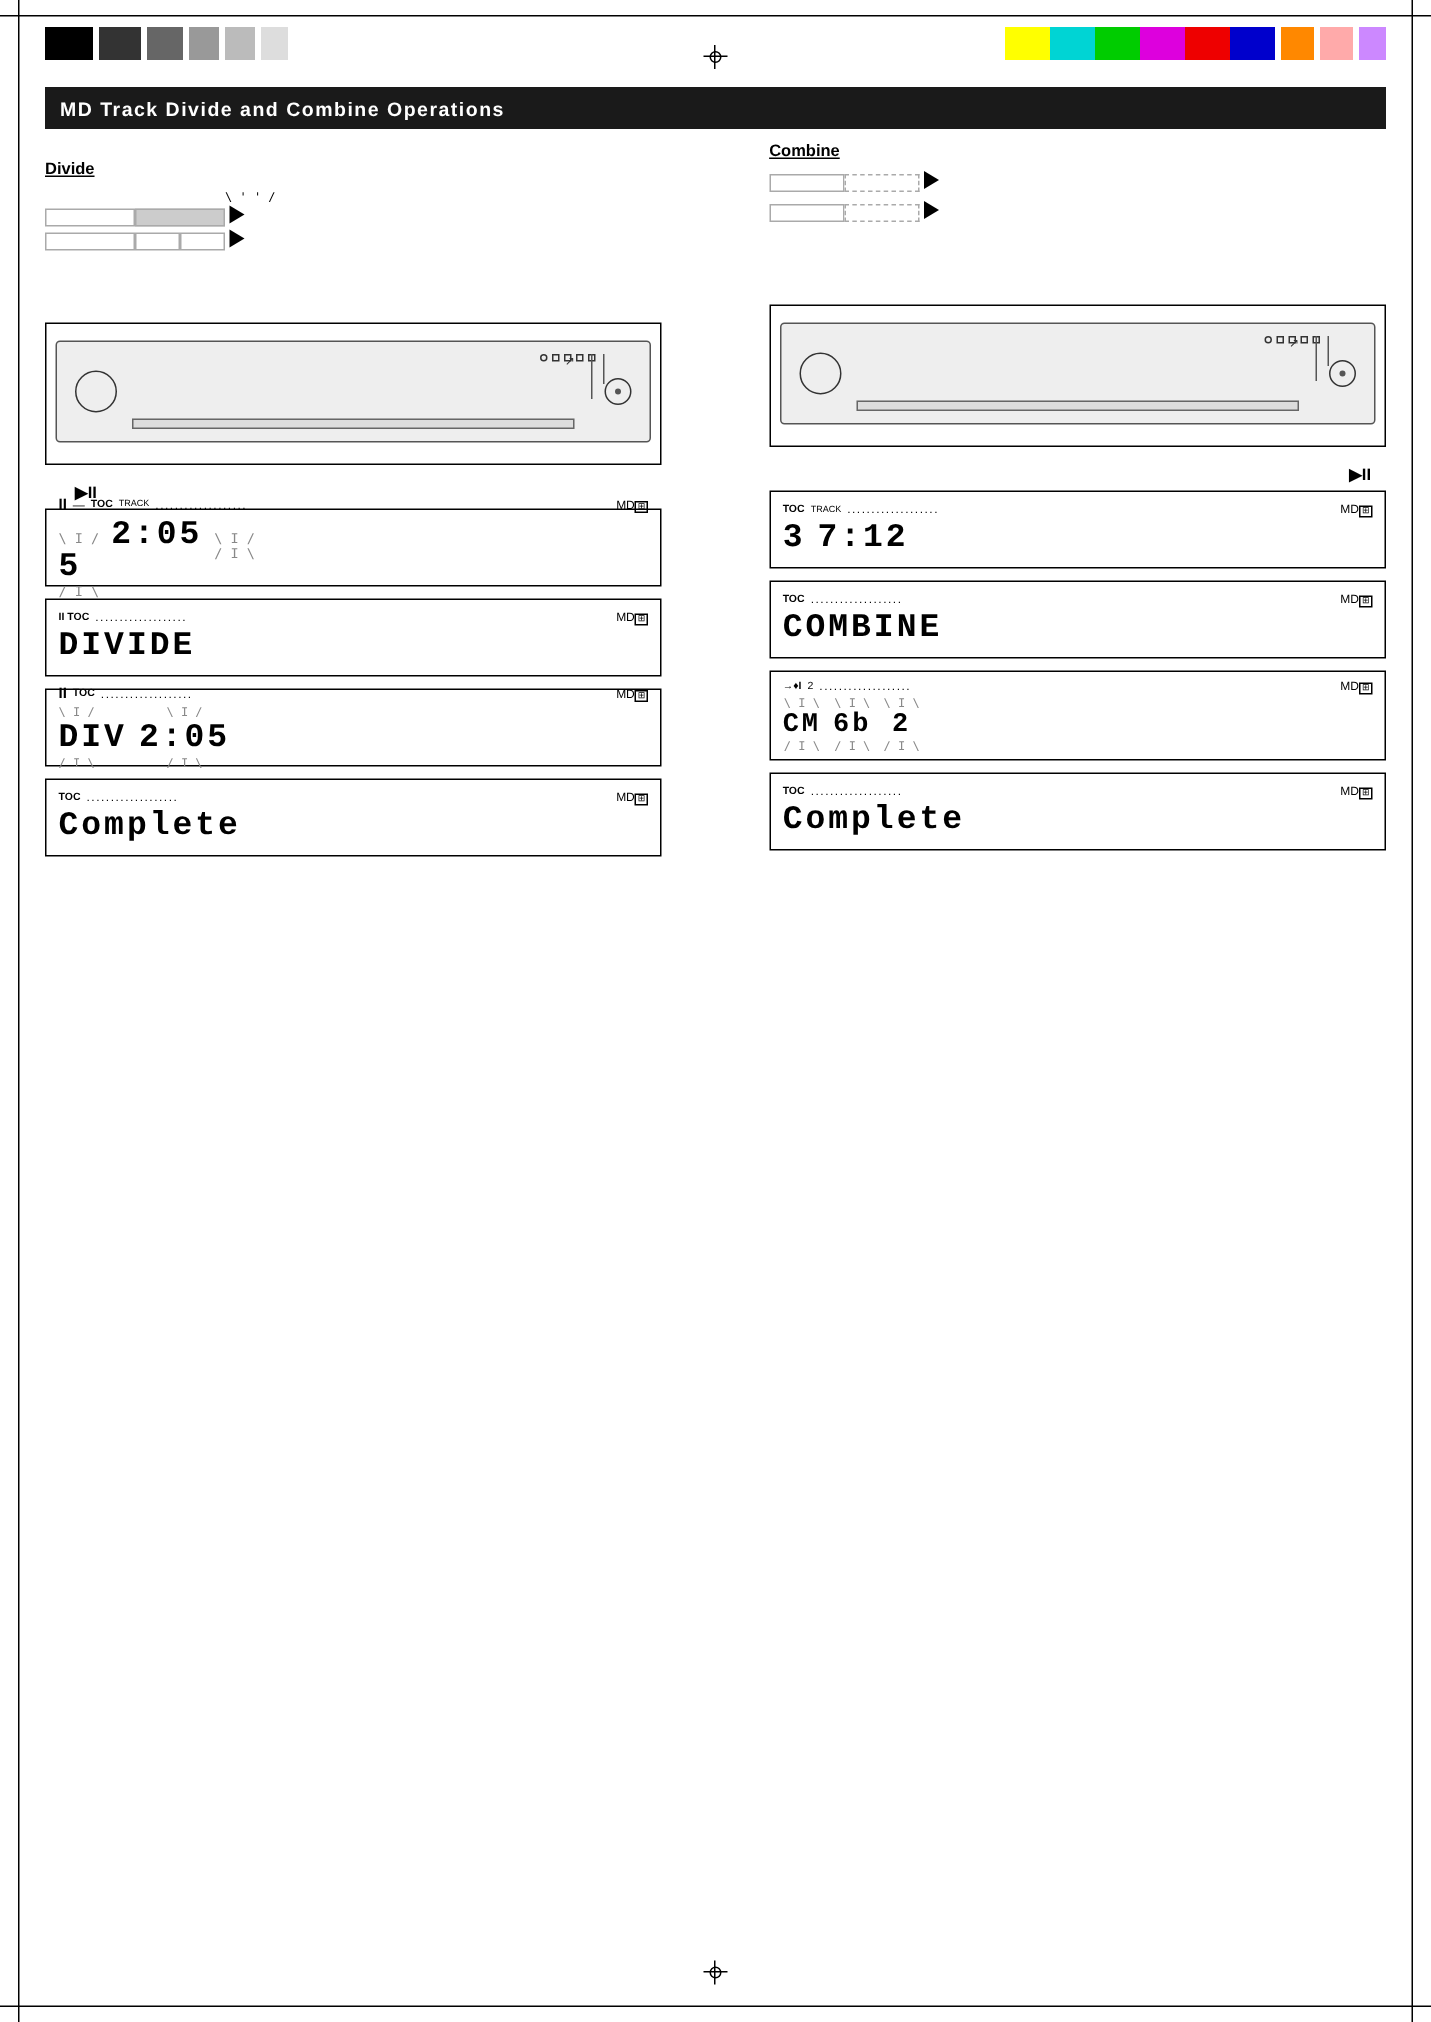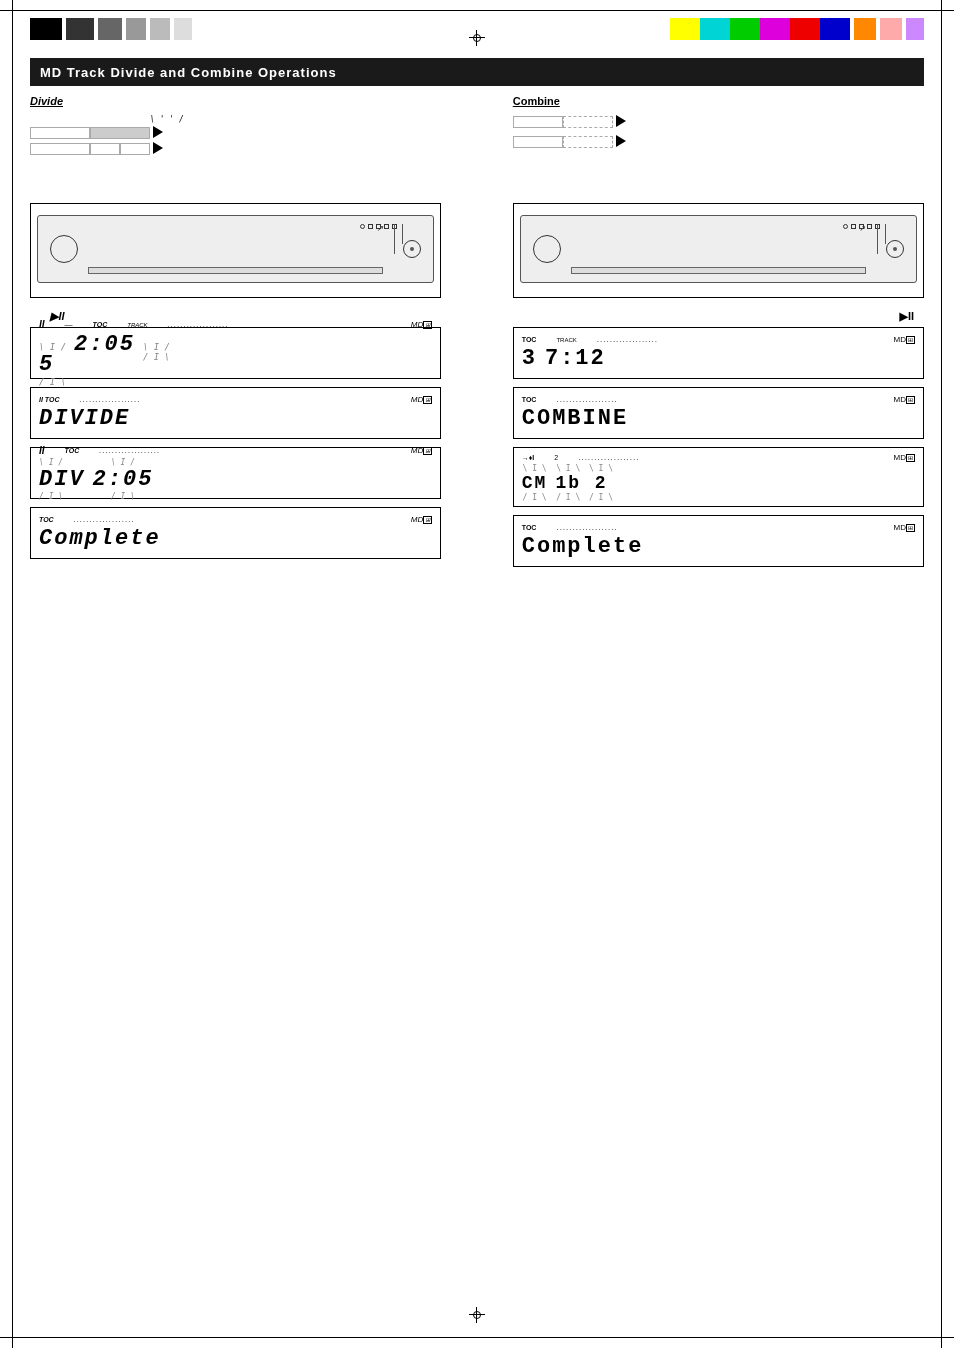--- a/index.html
+++ b/index.html
@@ -61,23 +61,22 @@
       top: 95px;
       left: 30px;
       right: 30px;
       bottom: 20px;
     }
 
     
     .col-left {
       position: absolute;
       left: 0;
-      top: 0;
+      top: 12px;
       width: 46%;
-      font-style: italic;
     }
     .col-right {
       position: absolute;
       right: 0;
       top: 0;
       width: 46%;
     }
 
     .section-label {
       font-size: 11px;
@@ -104,21 +103,21 @@
       display: flex;
       flex-direction: column;
       justify-content: center;
     }
 
     .lcd-top-row {
       display: flex;
       align-items: center;
       font-size: 8px;
       margin-bottom: 2px;
-      gap: 20px;
+      gap: 4px;
       text-align: center;
     }
 
     .lcd-main-row {
       display: flex;
       align-items: baseline;
       gap: 8px;
     }
 
     .lcd-text-large {
@@ -426,21 +425,21 @@
         <span style="font-size:8px;margin-left:auto;">MD<span style="border:1px solid #000;font-size:6px;padding:0 1px;">⊞</span></span>
       </div>
       <div class="lcd-main-row" style="align-items:flex-start;">
         <div style="text-align:center;">
           <div style="font-size:8px;font-family:monospace;color:#888;">\ I \</div>
           <div class="lcd-text-medium">CM</div>
           <div style="font-size:8px;font-family:monospace;color:#888;">/ I \</div>
         </div>
         <div style="text-align:center;">
           <div style="font-size:8px;font-family:monospace;color:#888;">\ I \</div>
-          <div class="lcd-text-medium">1b</div>
+          <div class="lcd-text-medium">6b</div>
           <div style="font-size:8px;font-family:monospace;color:#888;">/ I \</div>
         </div>
         <div style="text-align:center;">
           <div style="font-size:8px;font-family:monospace;color:#888;">\ I \</div>
           <div class="lcd-text-medium">2</div>
           <div style="font-size:8px;font-family:monospace;color:#888;">/ I \</div>
         </div>
       </div>
     </div>
 

